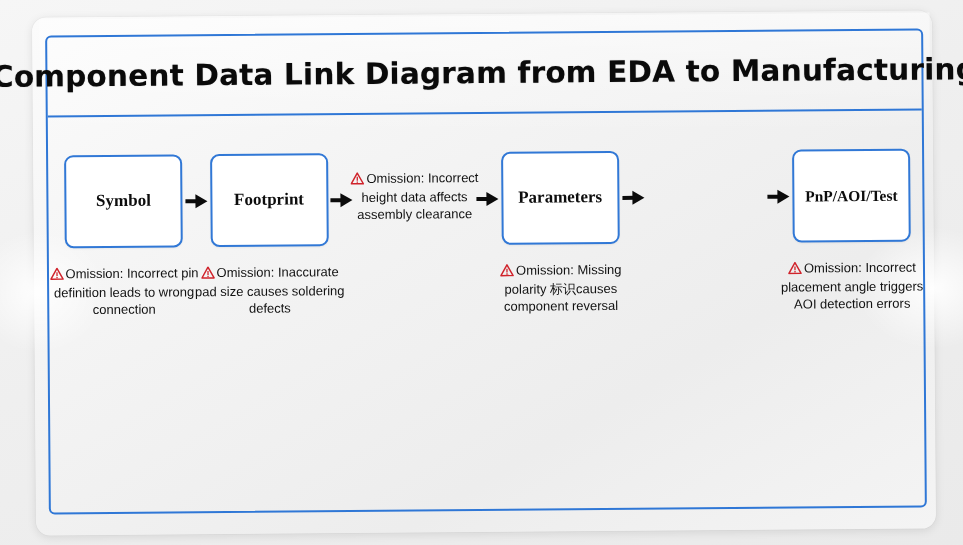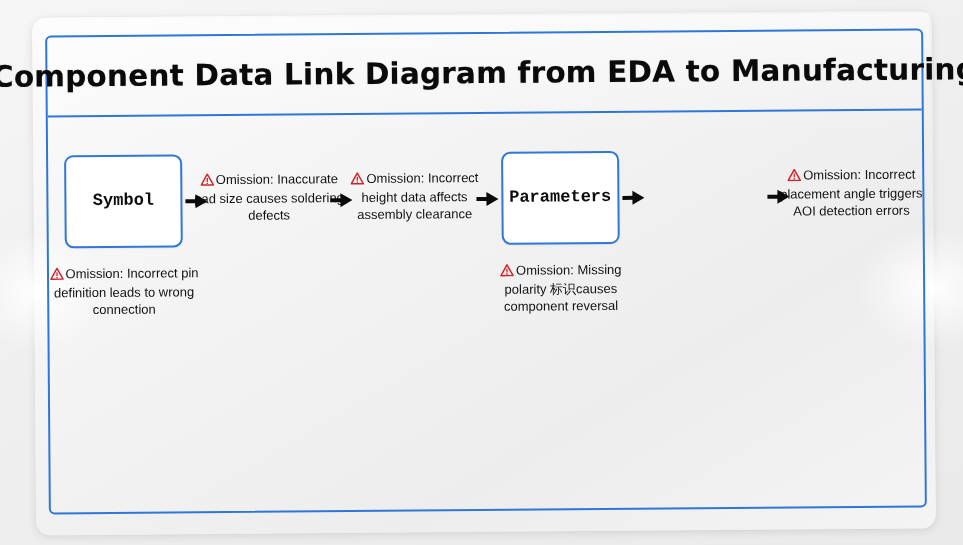--- a/index.html
+++ b/index.html
@@ -115,21 +115,21 @@
     background: #ffffff;
     border: 2.5px solid #3178d6;
     border-radius: 9px;
     box-sizing: border-box;
     display: flex;
     align-items: center;
     justify-content: center;
     box-shadow: 0 1px 2px rgba(0,0,0,0.05);
   }
   .node-label {
-    font-family: Liberation Mono, monospace;
+    font-family: Liberation Serif, serif;
     font-weight: bold;
     font-size: 17px;
     color: #0d0d0d;
     text-align: center;
     line-height: 1.1;
     white-space: nowrap;
   }
   .node-box.narrow-label .node-label { font-size: 15.5px; }
 
   .note {
@@ -210,20 +210,23 @@
       </div>
 
       <div class="arrow-cell">
         <span class="arrow">
           <span class="shaft"></span>
             <span class="head"></span>
         </span>
       </div>
 
       <div class="stage-col">
+        <div class="node-box">
+          <span class="node-label">Footprint</span>
+        </div>
         <div class="note">
           <span class="warn-ico">
             <svg width="14" height="13" viewBox="0 0 16 15" aria-hidden="true">
               <path d="M8 1.2 L15 13.6 L1 13.6 Z" fill="none" stroke="#d0232b" stroke-width="1.7" stroke-linejoin="round"></path>
               <rect x="7.25" y="5.6" width="1.5" height="4.5" fill="#d0232b"></rect>
               <rect x="7.25" y="11.0" width="1.5" height="1.5" fill="#d0232b"></rect>
             </svg>
           </span><span>Omission:</span>
           <span>Inaccurate pad size causes soldering defects</span>
         </div>
@@ -283,20 +286,23 @@
       </div>
 
       <div class="arrow-cell">
         <span class="arrow">
           <span class="shaft"></span>
             <span class="head"></span>
         </span>
       </div>
 
       <div class="stage-col">
+        <div class="node-box narrow-label">
+          <span class="node-label">PnP/AOI/Test</span>
+        </div>
         <div class="note">
           <span class="warn-ico">
             <svg width="14" height="13" viewBox="0 0 16 15" aria-hidden="true">
               <path d="M8 1.2 L15 13.6 L1 13.6 Z" fill="none" stroke="#d0232b" stroke-width="1.7" stroke-linejoin="round"></path>
               <rect x="7.25" y="5.6" width="1.5" height="4.5" fill="#d0232b"></rect>
               <rect x="7.25" y="11.0" width="1.5" height="1.5" fill="#d0232b"></rect>
             </svg>
           </span><span>Omission:</span>
           <span>Incorrect placement angle triggers AOI detection errors</span>
         </div>

